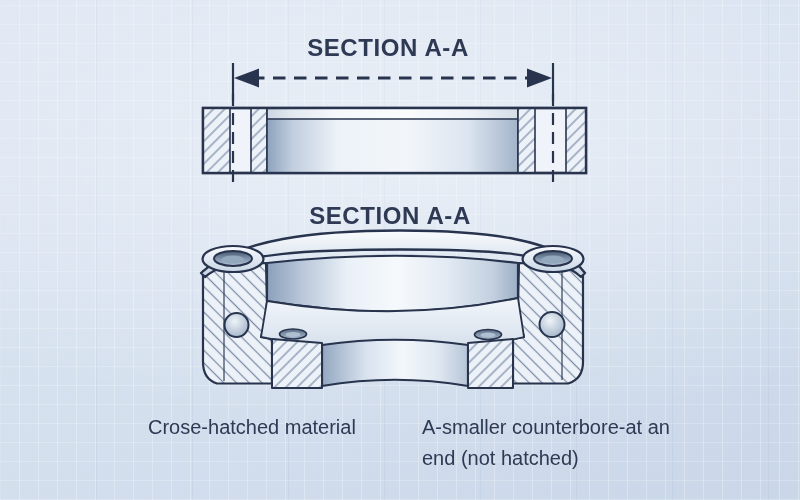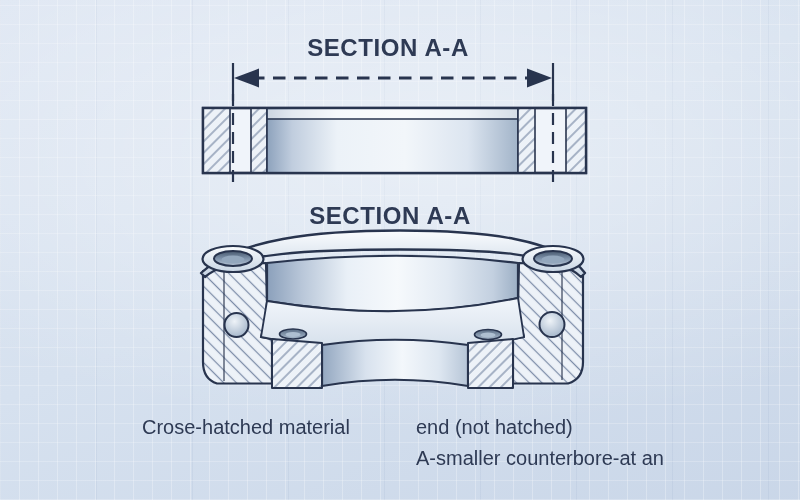--- a/index.html
+++ b/index.html
@@ -21,20 +21,21 @@
   }
   .title{
     position:absolute;font-weight:700;font-size:24px;line-height:1.15;
     color:var(--text);letter-spacing:.6px;text-align:center;white-space:nowrap;
   }
   .t1{left:213px;top:34px;width:350px;}
   .t2{left:215px;top:202px;width:350px;}
   .caption{
     position:absolute;font-size:20px;line-height:31px;color:var(--text);
     white-space:nowrap;
+    margin-left:6px;
   }
   .cap-left{left:142px;top:412px;}
   .cap-right{left:416px;top:412px;}
   svg.draw{position:absolute;left:0;top:0;}
   .ink{stroke:var(--ink,#28344e);}
   .ink-fill{fill:var(--ink,#28344e);}
   .hbg{fill:var(--hatch-fill,#edf2f8);}
   .hln{stroke:var(--hatch-line,#7d8da8);stroke-width:1.25;}
 </style>
 </head>
@@ -158,17 +159,17 @@
     </g>
   </svg>
 
   <div class="title t1">SECTION A-A</div>
   <div class="title t2">SECTION A-A</div>
 
   <div class="caption cap-left">
     <div>Crose-hatched material</div>
   </div>
   <div class="caption cap-right">
+    <div>A-smaller counterbore-at an</div>
     <div>end (not hatched)</div>
-    <div>A-smaller counterbore-at an</div>
   </div>
 
 </div>
 
 </body></html>

